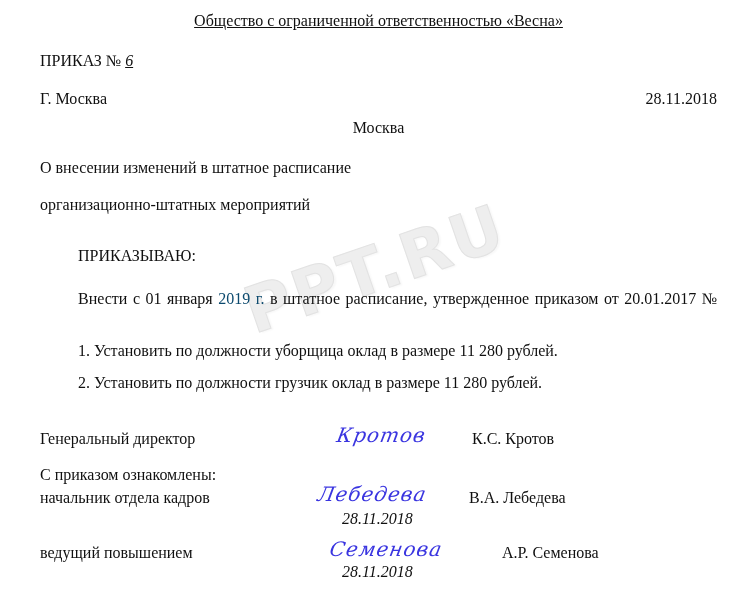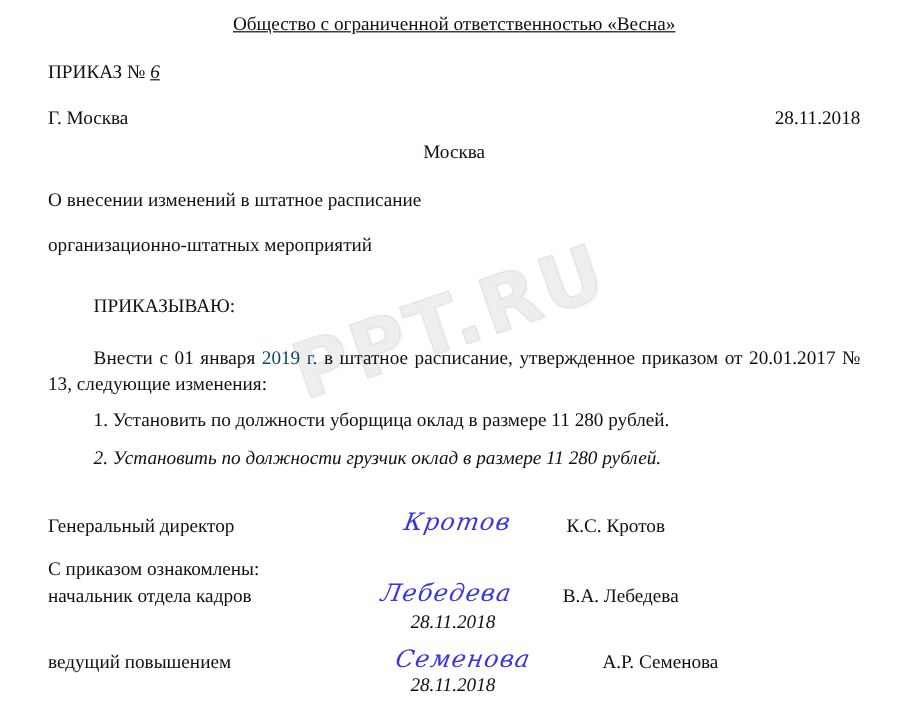--- a/index.html
+++ b/index.html
@@ -21,21 +21,21 @@
   .place-center { top: 117px; text-align: center; }
   .subject { top: 157px; }
   .para .line { line-height: 22px; }
   .justify-last { text-align: justify; text-align-last: justify; text-indent: 38px; }
   .preamble { top: 194px; }
   .resolve { top: 245px; text-indent: 38px; }
   .order-para { top: 288px; }
   .gray-field { color: #0c4a6e; }
   .item { text-indent: 38px; }
   .item-1 { top: 340px; }
-  .item-2 { top: 372px; font-style: italic; }
+  .item-2 { top: 372px; }
   .sig-row { height: 24px; }
   .sig-row-1 { top: 428px; }
   .ack-label { top: 464px; }
   .sig-row-2 { top: 487px; }
   .sig-row-3 { top: 542px; }
   .sig-title { position: absolute; left: 0; top: 0; text-align: right; }
   .sig-script {
     position: absolute; top: -4px;
     font-family: "DejaVu Serif", serif;
     font-style: italic;
@@ -90,21 +90,20 @@
   <div class="abs place-center">Москва</div>
 
   <div class="abs para preamble">
     <div class="line">организационно-штатных мероприятий</div>
   </div>
 
   <div class="abs resolve">ПРИКАЗЫВАЮ:</div>
 
   <div class="abs para order-para">
     <div class="line justify-last"><span>Внести с 01 января </span><span class="gray-field">2019 г.</span><span> в штатное расписание, утвержденное приказом от 20.01.2017 №</span></div>
-    <div class="line">13, следующие изменения:</div>
   </div>
 
   <div class="abs item item-1">1. Установить по должности уборщица оклад в размере 11 280 рублей.</div>
   <div class="abs item item-2">2. Установить по должности грузчик оклад в размере 11 280 рублей.</div>
 
   <div class="abs sig-row sig-row-1">
     <span class="sig-title">Генеральный директор</span>
     <span class="sig-script sig-script-1">Кротов</span>
     <span class="sig-name sig-name-1">К.С. Кротов</span>
   </div>

